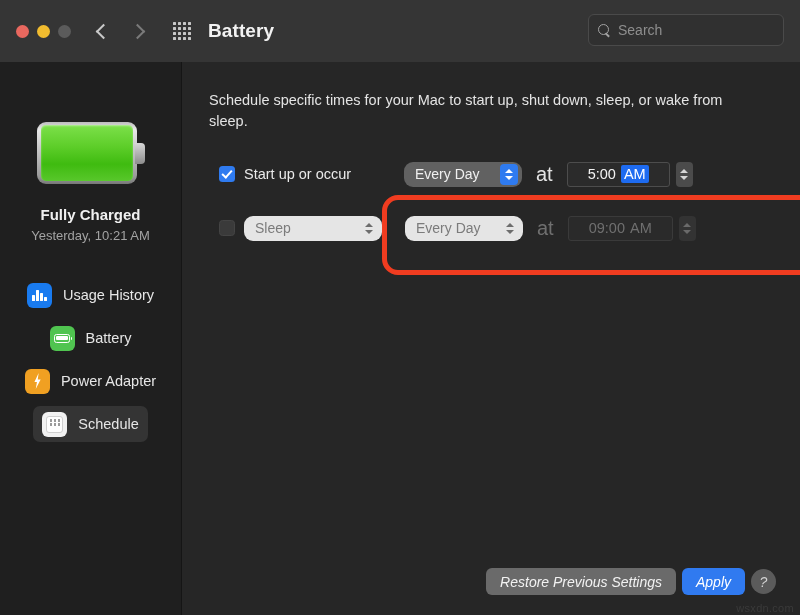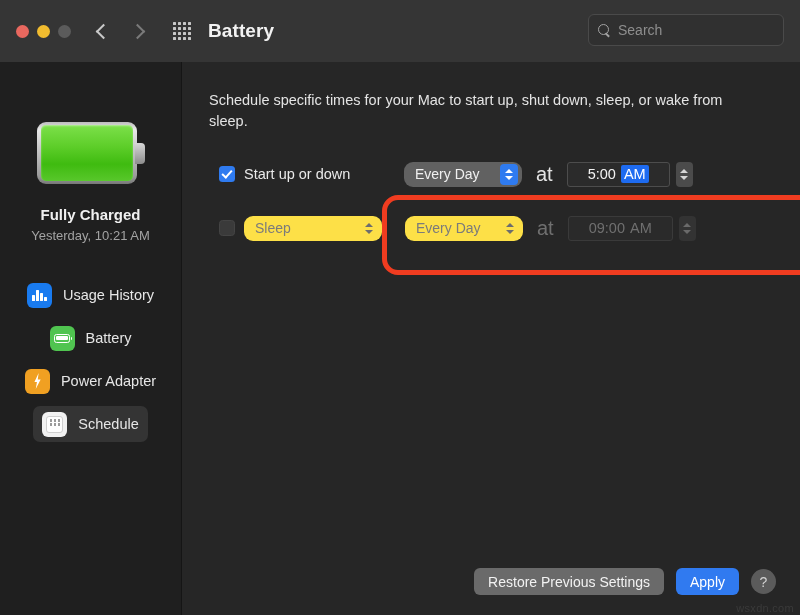--- a/index.html
+++ b/index.html
@@ -354,21 +354,21 @@
     height: 25px;
     background: #616161;
     border-radius: 9px;
     display: flex;
     align-items: center;
     padding: 0 4px 0 11px;
     gap: 12px;
     min-width: 118px;
     justify-content: space-between;
   }
-  .popup.disabled { background: #fde047; }
+  .popup.disabled { background: #e5e5e5; }
   .popup-label { color: #f0f0f0; font-size: 14px; }
   .popup.disabled .popup-label { color: #7b7b7b; }
 
   .stepper-blue {
     width: 18px; height: 21px;
     background: #2f7bf0;
     border-radius: 4px;
     display: flex;
     flex-direction: column;
     align-items: center;
@@ -459,21 +459,22 @@
 
   .sleep-row { margin-top: 28px; }
 
   
   .footer {
     position: absolute;
     right: 24px;
     bottom: 20px;
     display: flex;
     align-items: center;
-    gap: 12px;
+    gap: 6px;
+    font-style: italic;
   }
   .btn {
     height: 27px;
     border-radius: 6px;
     display: flex;
     align-items: center;
     justify-content: center;
     padding: 0 14px;
     font-size: 14px;
     cursor: default;
@@ -607,21 +608,21 @@
     </div>
 
     <div class="content">
 
       <div class="intro-text">Schedule specific times for your Mac to start up, shut down, sleep, or wake from sleep.</div>
 
       <div class="red-ring"></div>
 
       <div class="sched-row">
         <span class="cb cb-on"></span>
-        <span class="row-label">Start up or down</span>
+        <span class="row-label">Start up or occur</span>
 
         <div class="popup">
           <span class="popup-label">Every Day</span>
           <span class="stepper-blue">
             <span class="ar-up"></span>
               <span class="ar-dn"></span>
           </span>
         </div>
 
         <span class="at-word">at</span>

